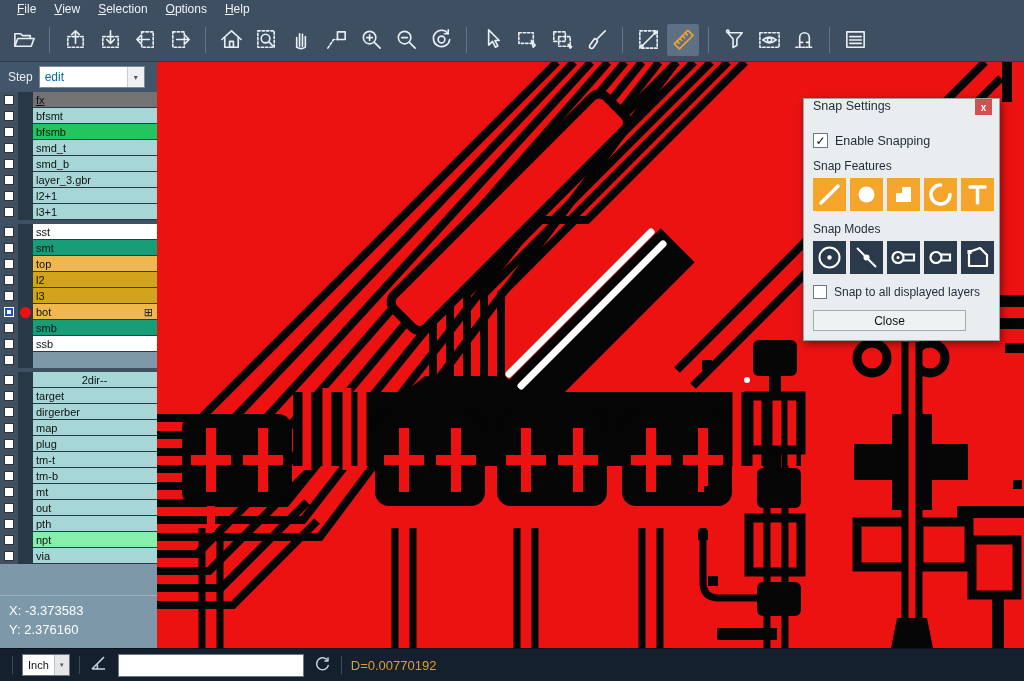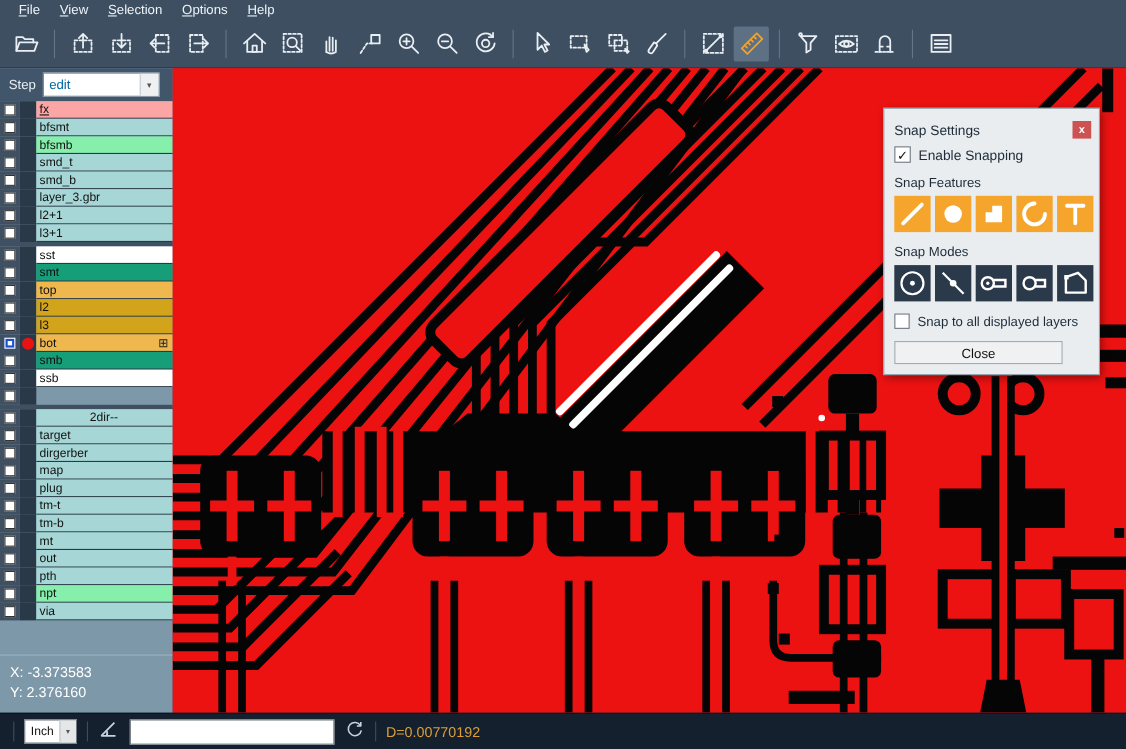--- a/index.html
+++ b/index.html
@@ -48,21 +48,21 @@
   .canvas{position:absolute;left:157px;top:62px;right:0;bottom:33px;background:var(--canvas-red);overflow:hidden;}
   .canvas svg{display:block;}
   .redfill{fill:var(--canvas-red);}
   .blk{fill:var(--trace-black);}
   .tk{stroke:var(--trace-black);fill:none;}
   .rtrace{stroke:var(--canvas-red);fill:none;}
   .wline{stroke:var(--selected-trace);fill:none;}
 
   
   .dialog{position:absolute;left:803px;top:98px;width:197px;background:#e9edf0;border:1px solid #98a3ac;box-shadow:2px 3px 8px rgba(0,0,0,.45);padding-bottom:9px;z-index:5;}
-  .dlg-title-row{height:27px;display:flex;align-items:flex-end;justify-content:space-between;padding:0 7px 0 9px;}
+  .dlg-title-row{height:27px;display:flex;align-items:flex-start;justify-content:space-between;padding:0 7px 0 9px;}
   .dlg-title{font-size:12.5px;color:#1d2b38;}
   .dlg-x{width:17px;height:16px;background:var(--close-red);color:#fff;font-size:10px;font-weight:bold;display:flex;align-items:center;justify-content:center;}
   .dlg-row{display:flex;align-items:center;gap:7px;padding-left:9px;margin-top:7px;}
   .dlg-check{width:15px;height:15px;background:#fff;border:1px solid #6d7780;display:flex;align-items:center;justify-content:center;font-size:12px;color:#111;flex:none;}
   .dlg-check-label{font-size:12.5px;color:#1d2b38;}
   .dlg-section{font-size:12px;color:#1d2b38;padding-left:9px;margin-top:11px;margin-bottom:5px;}
   .btnrow{display:flex;gap:4px;padding-left:9px;}
   .fbtn{width:33px;height:33px;background:var(--accent-orange);display:flex;align-items:center;justify-content:center;}
   .mbtn{width:33px;height:33px;background:var(--mode-navy);display:flex;align-items:center;justify-content:center;}
   .dlg-close{display:block;margin:11px 9px 0;width:153px;height:21px;background:#f0f1f2;border:1px solid #a4aab0;font-size:12px;color:#111;font-family:"Liberation Sans",sans-serif;display:flex;align-items:center;justify-content:center;}
@@ -245,39 +245,39 @@
       <span class="chev">▾</span>
     </div>
   </div>
   <div id="layer-list">
       <div class="lgroup">
         <div class="lrow">
           <div class="cbcell">
             <span class="cb"></span>
           </div>
           <div class="stripcell"></div>
-          <div class="lbl" style="background: #fca5a5; text-decoration: underline;">
+          <div class="lbl" style="background: #737373; text-decoration: underline;">
             <span>fx</span>
           </div>
         </div>
         <div class="lrow">
           <div class="cbcell">
             <span class="cb"></span>
           </div>
           <div class="stripcell"></div>
           <div class="lbl" style="background: rgb(166, 214, 214);">
             <span>bfsmt</span>
           </div>
         </div>
         <div class="lrow">
           <div class="cbcell">
             <span class="cb"></span>
           </div>
           <div class="stripcell"></div>
-          <div class="lbl" style="background: #86efac;">
+          <div class="lbl" style="background: #22c55e;">
             <span>bfsmb</span>
           </div>
         </div>
         <div class="lrow">
           <div class="cbcell">
             <span class="cb"></span>
           </div>
           <div class="stripcell"></div>
           <div class="lbl" style="background: rgb(166, 214, 214);">
             <span>smd_t</span>

